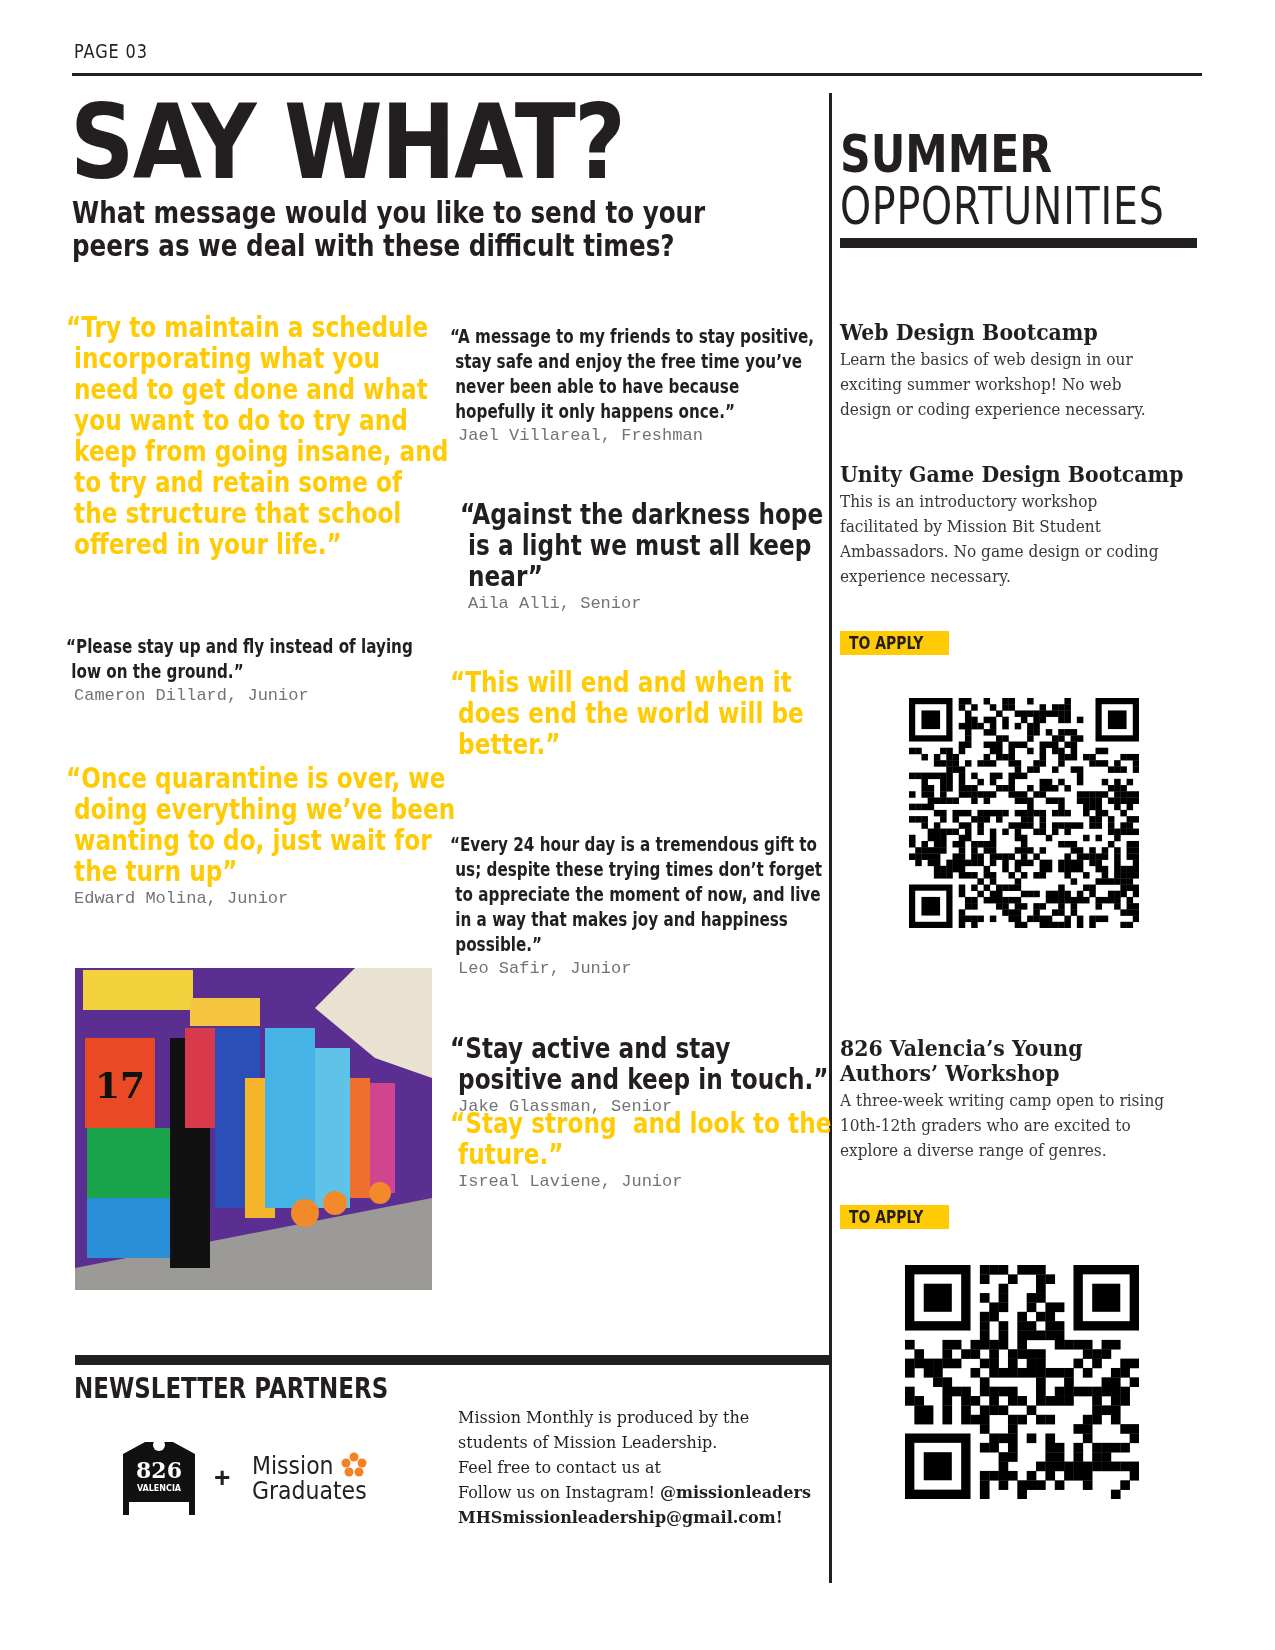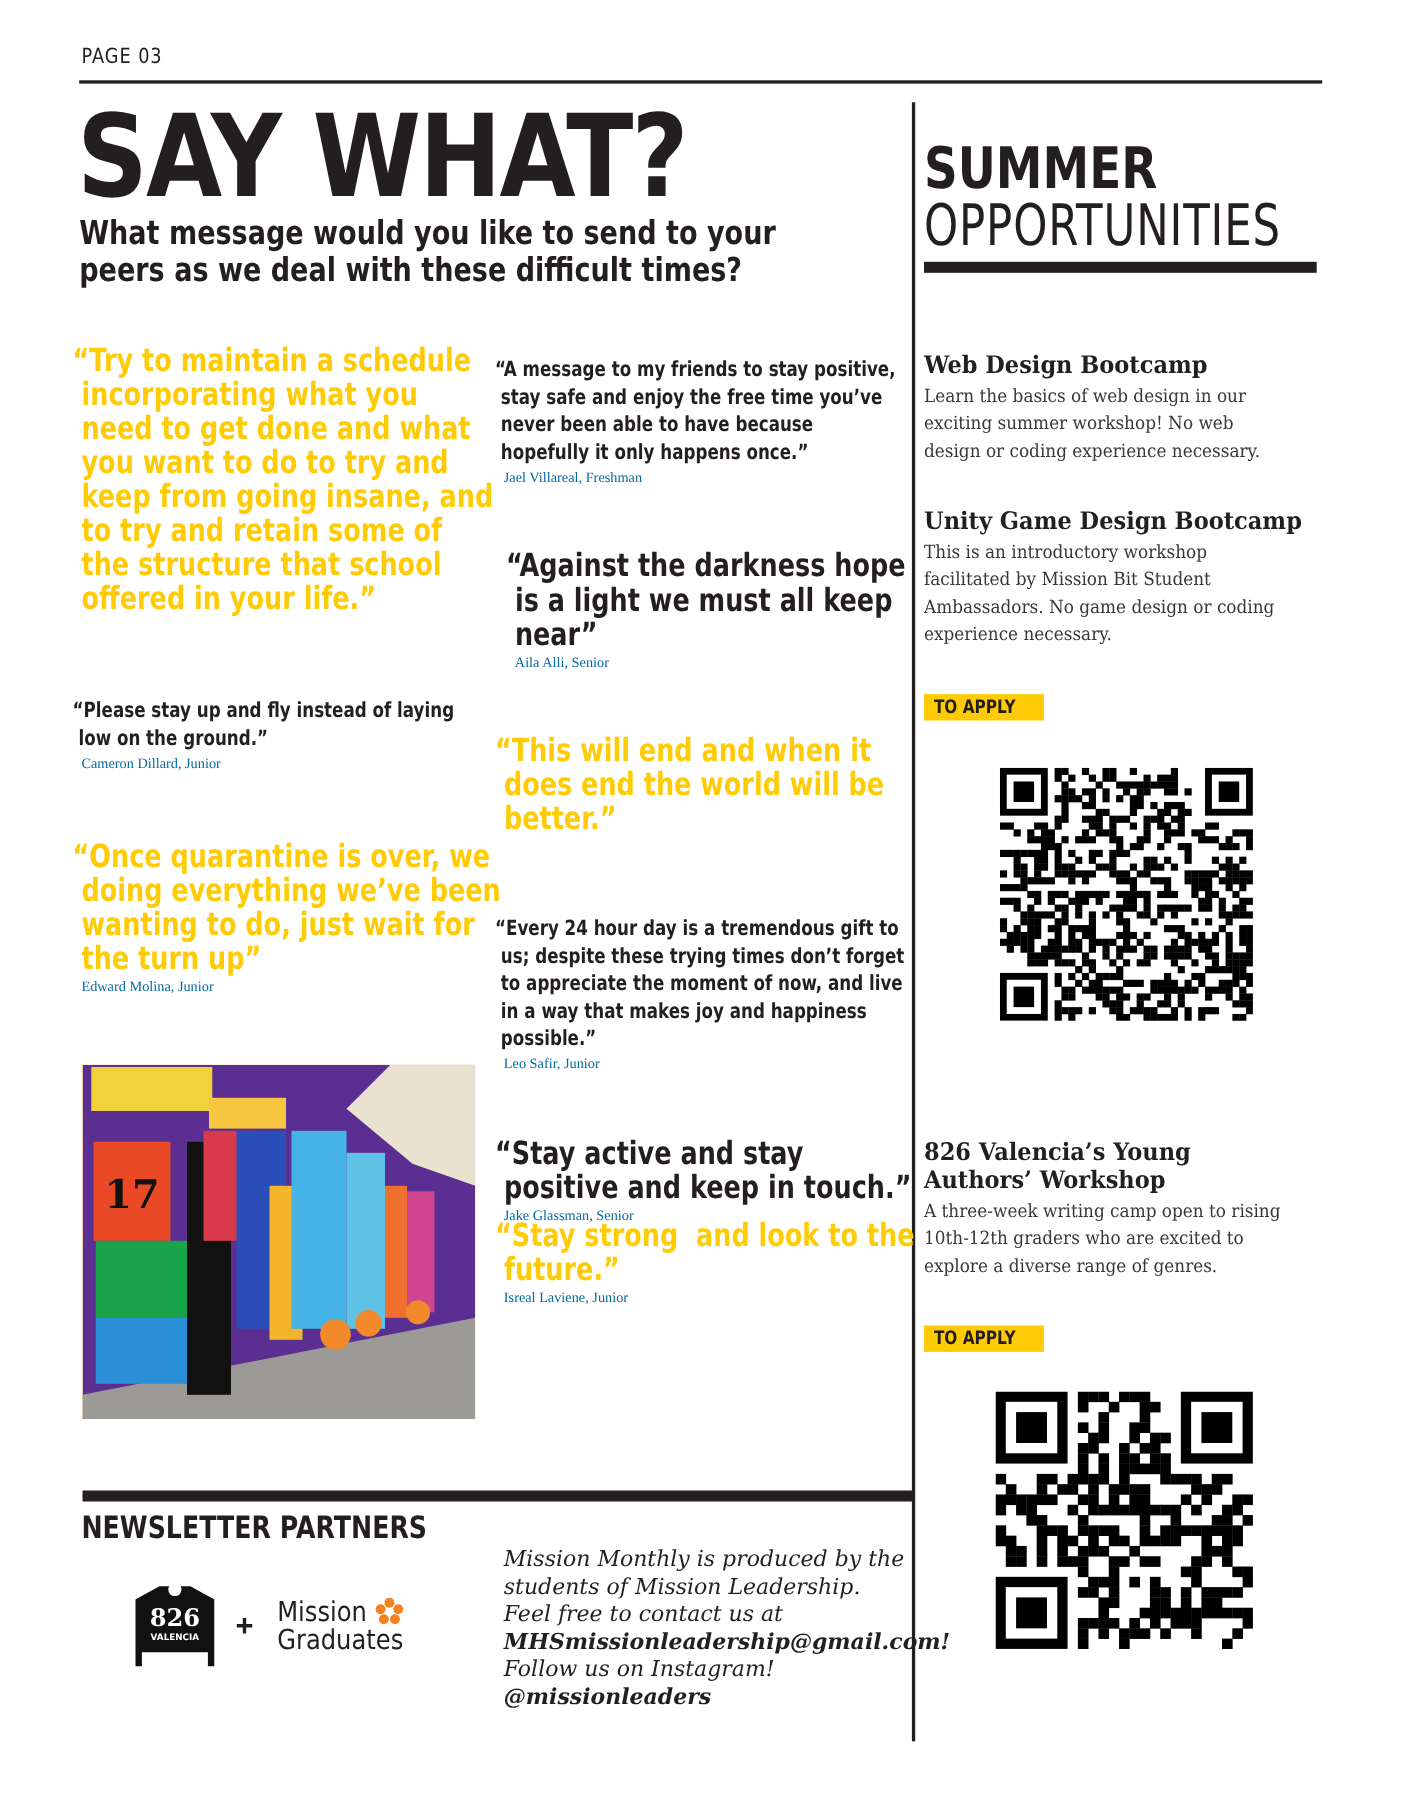--- a/index.html
+++ b/index.html
@@ -11,30 +11,30 @@
   #top-rule { left: 72px; top: 73px; width: 1130px; height: 3px; background: #231f20; }
   #v-rule { left: 829px; top: 93px; width: 3px; height: 1490px; background: #231f20; }
 
   #title { left: 70px; top: 90px; font-size: 104px; font-weight: 900; letter-spacing: -2px; transform: scaleX(0.86); transform-origin: left; line-height: 1; font-family: "DejaVu Sans", sans-serif; }
   #subtitle { left: 72px; top: 196px; font-size: 30px; font-weight: 900; line-height: 33px; transform: scaleX(0.82); transform-origin: left; width: 820px; font-family: "DejaVu Sans", sans-serif; }
 
   .quote { position: absolute; }
   .q-text { font-family: "DejaVu Sans", sans-serif; font-weight: bold; transform-origin: left top; }
   .q-text.yellow { color: #ffcb05; }
   .q-text.dark { color: #231f20; }
-  .q-author { font-family: Liberation Serif, serif; font-size: 13px; color: #0369a1; margin-top: 2px; margin-left: 8px; }
+  .q-author { font-family: Liberation Mono, monospace; font-size: 17px; color: #737373; margin-top: 2px; margin-left: 8px; }
 
   .q-lg .q-text { font-size: 29px; line-height: 31px; transform: scaleX(0.80); }
   .q-sm .q-text { font-size: 19px; line-height: 25px; transform: scaleX(0.80); }
 
   #photo { left: 75px; top: 968px; width: 357px; height: 322px; overflow: hidden; background: #fdba74; }
 
   #partners-rule { left: 75px; top: 1355px; width: 755px; height: 10px; background: #231f20; }
   #partners-title { left: 74px; top: 1372px; font-size: 28px; font-weight: 900; transform: scaleX(0.82); transform-origin: left; font-family: "DejaVu Sans", sans-serif; }
-  #footer-text { left: 458px; top: 1405px; font-size: 20px; line-height: 25px; width: 400px; font-style: italic; }
+  #footer-text { left: 458px; top: 1405px; font-size: 16px; line-height: 25px; width: 400px; }
   #footer-text b { font-weight: bold; }
 
   #logo-826 { left: 123px; top: 1440px; width: 72px; height: 75px; }
   #plus { left: 214px; top: 1462px; font-size: 28px; font-weight: 900; }
   #mg-logo { left: 252px; top: 1452px; }
   #mg-logo .l1, #mg-logo .l2 { font-family: "DejaVu Sans", sans-serif; font-size: 25px; line-height: 25px; color: #231f20; transform: scaleX(0.88); transform-origin: left; }
 
   #summer { left: 840px; top: 128px; font-size: 52px; font-weight: 900; line-height: 1; transform: scaleX(0.82); transform-origin: left; font-family: "DejaVu Sans", sans-serif; }
   #opps { left: 840px; top: 180px; font-size: 52px; font-weight: normal; line-height: 1; transform: scaleX(0.76); transform-origin: left; font-family: "DejaVu Sans", sans-serif; letter-spacing: 1px; }
   #opps-rule { left: 840px; top: 238px; width: 357px; height: 10px; background: #231f20; }
@@ -187,22 +187,22 @@
       <circle cx="5" cy="11" r="4.5" fill="#f58220"></circle>
     </svg>
   </div>
   <div class="l2">Graduates</div>
 </div>
 
 <div id="footer-text" class="abs serif">
   <div>Mission Monthly is produced by the</div>
   <div>students of Mission Leadership.</div>
   <div>Feel free to contact us at</div>
+  <div><span>Follow us on Instagram! </span><b>@missionleaders</b></div>
   <div><b>MHSmissionleadership@gmail.com!</b></div>
-  <div><span>Follow us on Instagram! </span><b>@missionleaders</b></div>
 </div>
 
 <div id="summer" class="abs">SUMMER</div>
 <div id="opps" class="abs">OPPORTUNITIES</div>
 <div id="opps-rule" class="abs"></div>
 
 <div class="opp" style="top:320px;">
   <div class="opp-title">Web Design Bootcamp</div>
   <div class="opp-desc" style="width:330px;">Learn the basics of web design in our exciting summer workshop! No web design or coding experience necessary.</div>
 </div>

